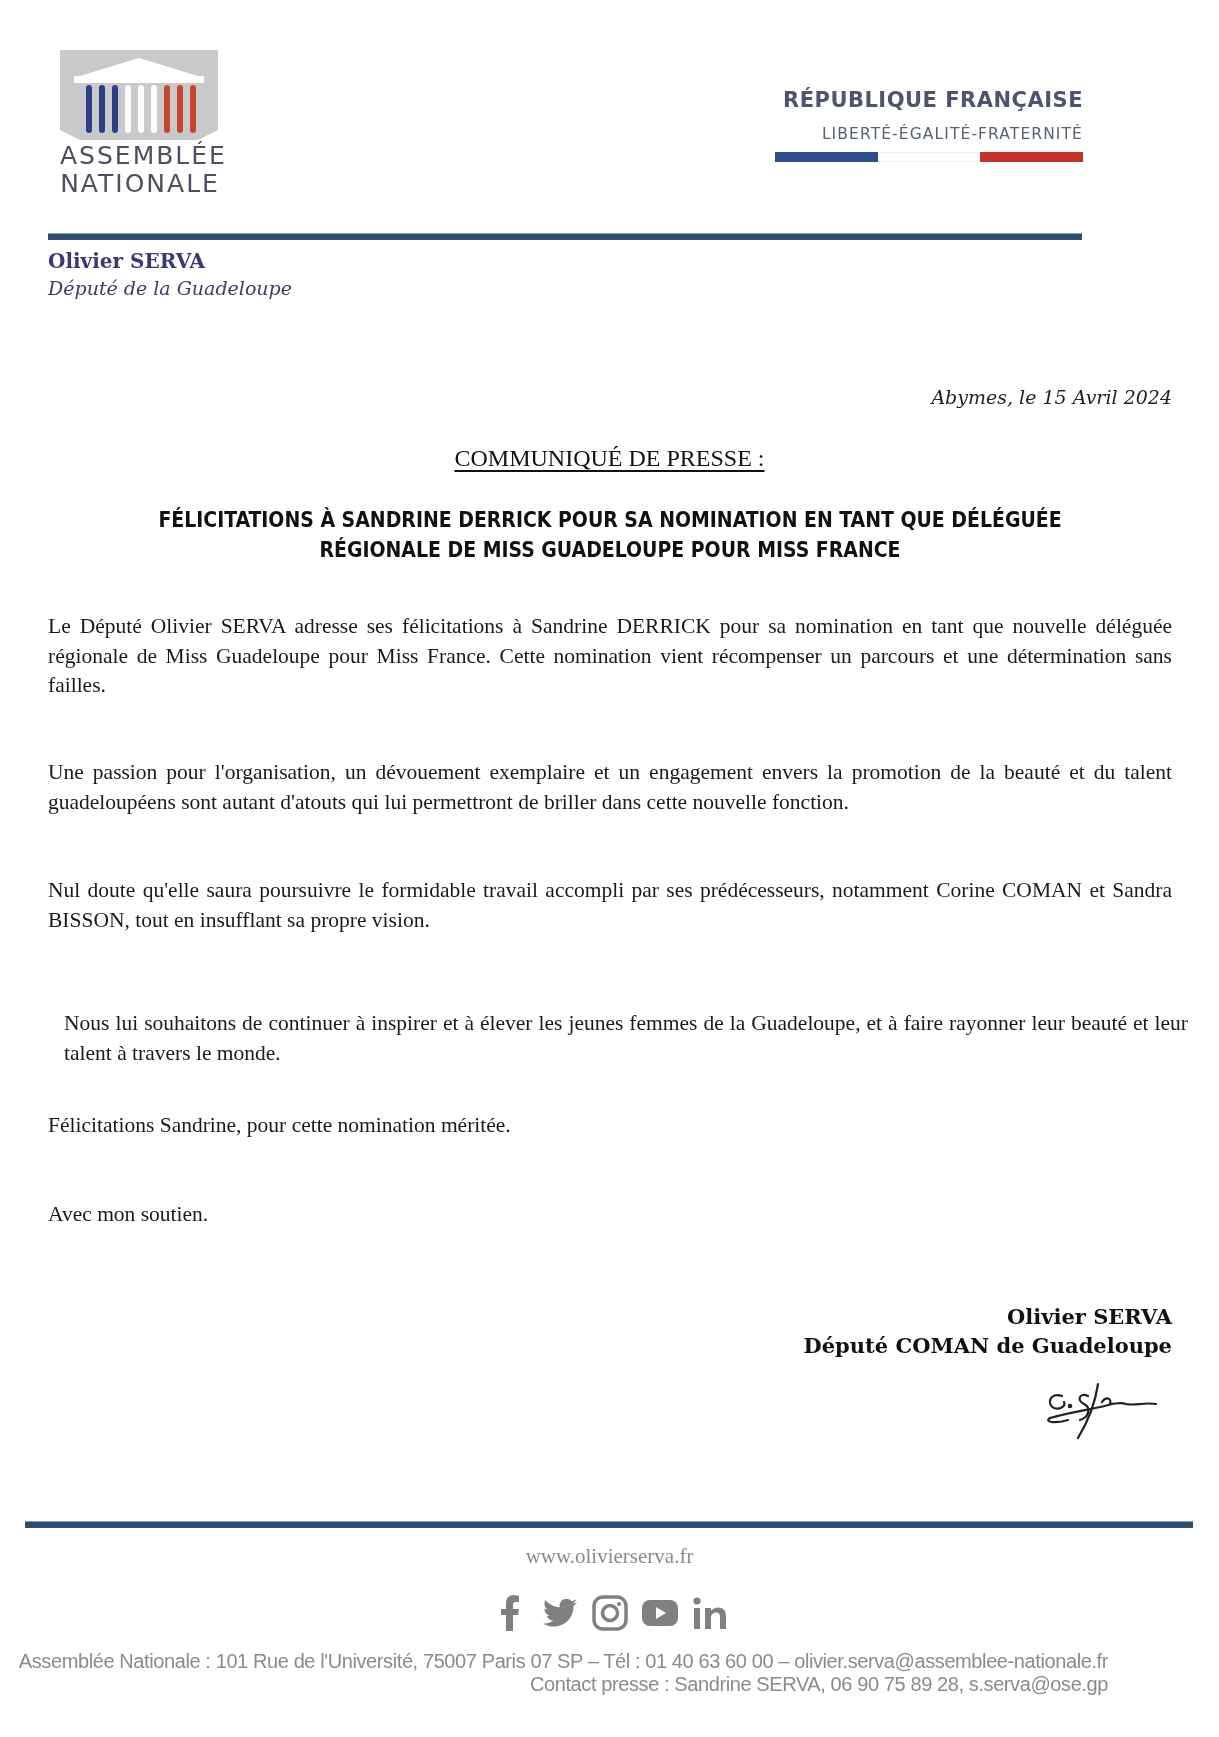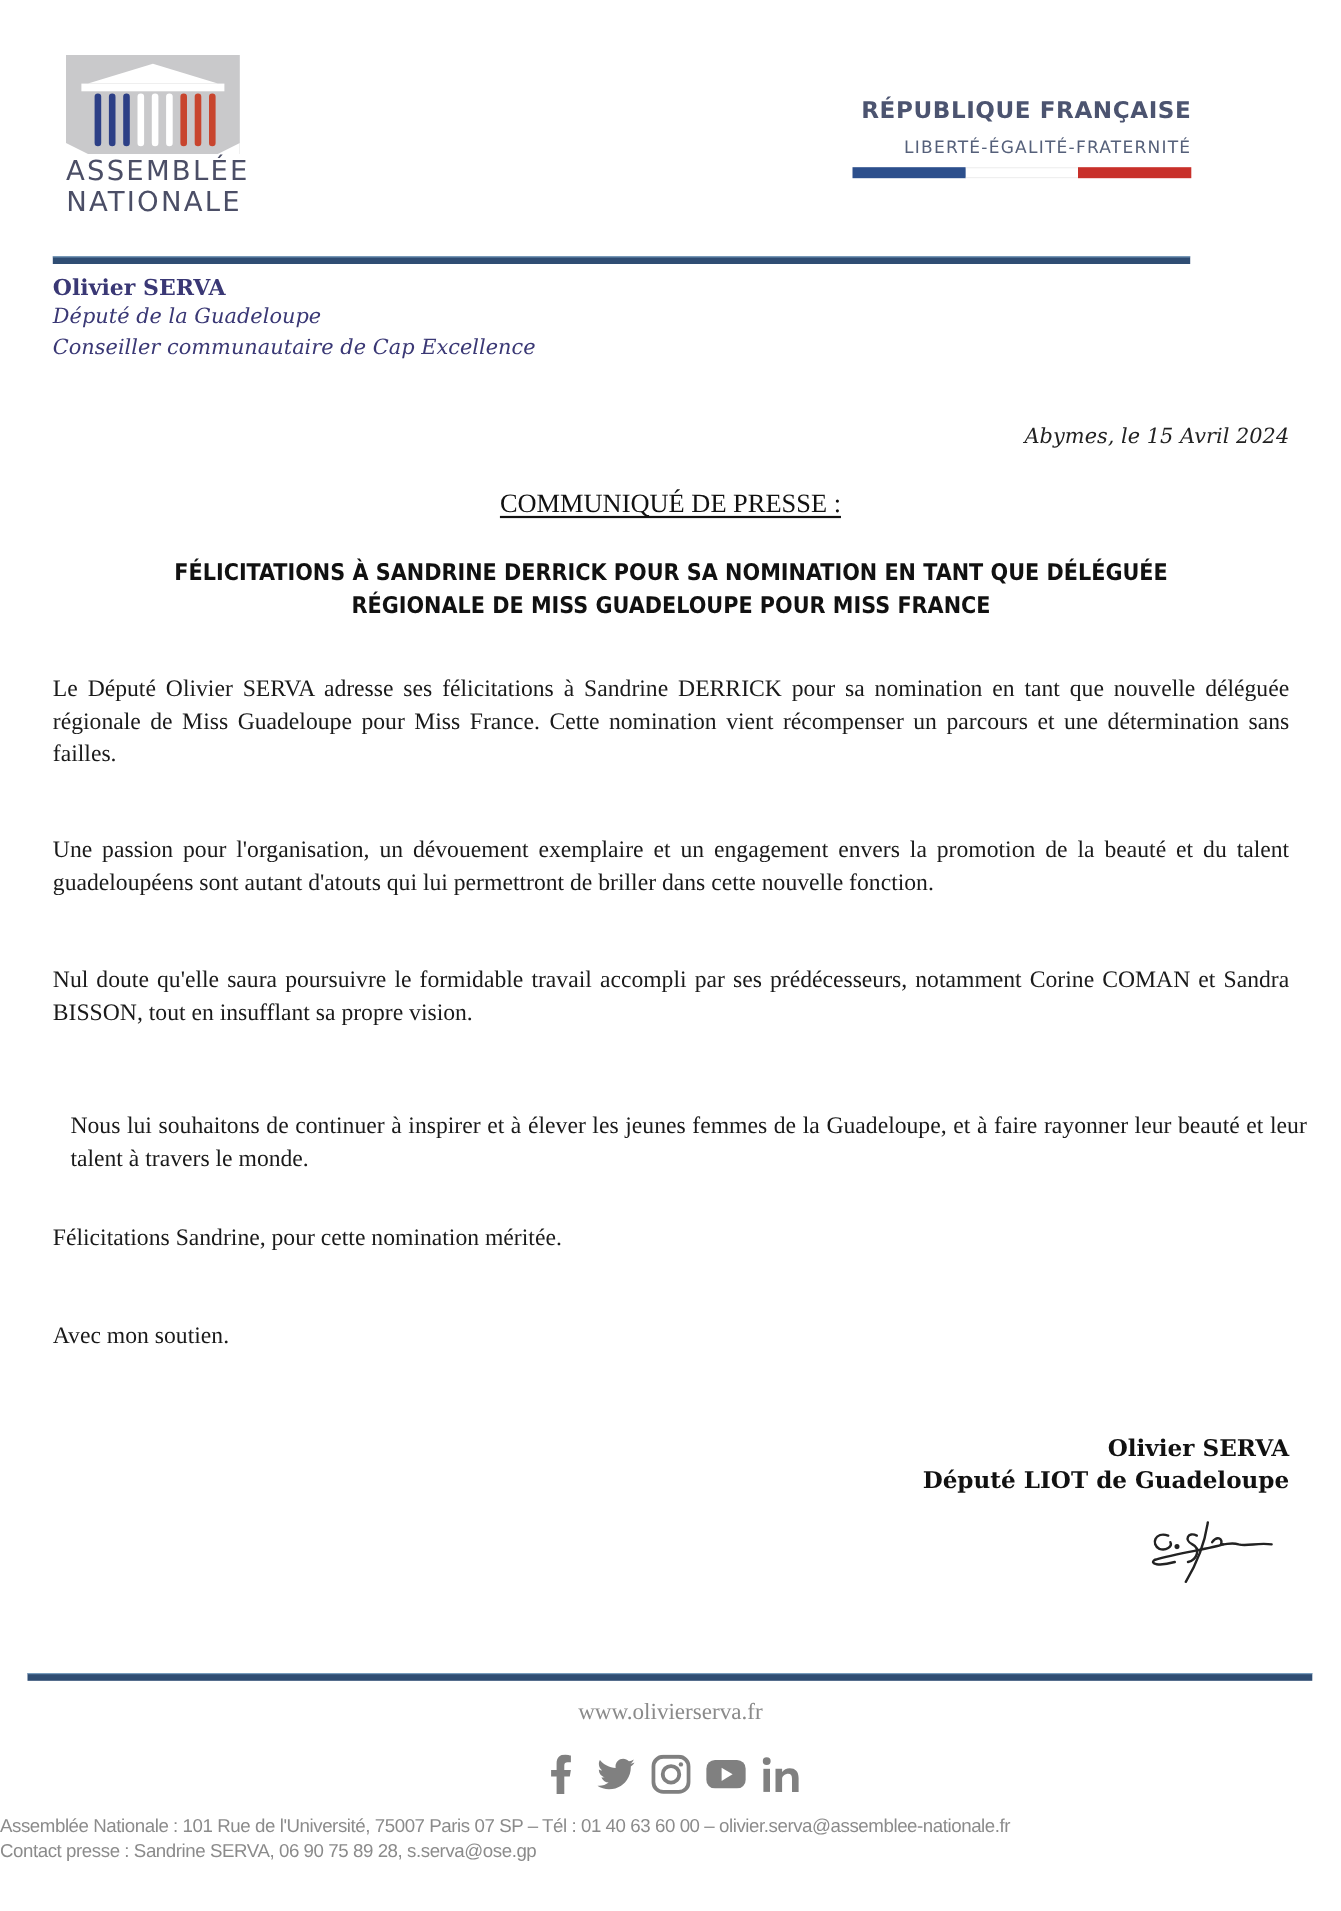--- a/index.html
+++ b/index.html
@@ -31,21 +31,21 @@
   .headline { left:60px; width:1100px; top:505px; text-align:center; font-family:"DejaVu Sans Condensed","DejaVu Sans", sans-serif; font-weight:bold; font-size:21px; line-height:30px; color:#111; font-stretch:condensed; }
 
   .para { left:48px; width:1124px; font-size:21.5px; line-height:29.5px; text-align:justify; color:#1a1a1a; }
 
   .sig-name { right:47px; top:1302px; text-align:right; font-family:"DejaVu Serif", serif; font-weight:bold; font-size:21px; line-height:29px; color:#111; }
   .signature { left:1040px; top:1378px; width:130px; height:66px; }
 
   .url { left:0; width:1219px; top:1544px; text-align:center; font-size:21px; color:#8a8a8a; }
   .socials { left:0; width:1219px; top:1594px; display:flex; justify-content:center; gap:14px; align-items:center; }
   .socials .ico { width:36px; height:38px; display:flex; align-items:center; justify-content:center; }
-  .addr { left:0; width:1108px; text-align:left; font-family:"Liberation Sans", sans-serif; font-size:17px; color:#8b8b8b; letter-spacing:-0.4px; }
+  .addr { left:0; width:1108px; text-align:right; font-family:"Liberation Sans", sans-serif; font-size:20px; color:#8b8b8b; letter-spacing:-0.4px; }
 </style>
 </head>
 <body>
 
 <div class="abs an-logo">
   <div class="an-box">
     <svg width="158" height="90" viewBox="0 0 158 90">
       <polygon points="20,26 79,8 138,26" fill="#ffffff"></polygon>
       <rect x="14" y="26" width="130" height="7" fill="#ffffff"></rect>
       <g stroke-width="6" stroke-linecap="round">
@@ -75,42 +75,41 @@
       <span style="background:#ffffff;border-top:1px solid #eee;border-bottom:1px solid #eee;"></span>
       <span style="background:#c8302a"></span>
   </div>
 </div>
 
 <div class="abs rule-top"></div>
 
 <div class="abs author">
   <div class="name">Olivier SERVA</div>
   <div class="role">Député de la Guadeloupe</div>
-  <div class="role">Conseiller communautaire de Cap Excellence</div>
 </div>
 
 <div class="abs date">Abymes, le 15 Avril 2024</div>
 
 <div class="abs press-title">COMMUNIQUÉ DE PRESSE :</div>
 
 <div class="abs headline">
   <div>FÉLICITATIONS À SANDRINE DERRICK POUR SA NOMINATION EN TANT QUE DÉLÉGUÉE</div>
   <div>RÉGIONALE DE MISS GUADELOUPE POUR MISS FRANCE</div>
 </div>
 
 <p class="abs para" style="top:612px;margin:0;">Le Député Olivier SERVA adresse ses félicitations à Sandrine DERRICK pour sa nomination en tant que nouvelle déléguée régionale de Miss Guadeloupe pour Miss France. Cette nomination vient récompenser un parcours et une détermination sans failles.</p>
 <p class="abs para" style="top:758px;margin:0;">Une passion pour l'organisation, un dévouement exemplaire et un engagement envers la promotion de la beauté et du talent guadeloupéens sont autant d'atouts qui lui permettront de briller dans cette nouvelle fonction.</p>
 <p class="abs para" style="top:876px;margin:0;">Nul doute qu'elle saura poursuivre le formidable travail accompli par ses prédécesseurs, notamment Corine COMAN et Sandra BISSON, tout en insufflant sa propre vision.</p>
 <p class="abs para" style="top:993px;margin:16px;">Nous lui souhaitons de continuer à inspirer et à élever les jeunes femmes de la Guadeloupe, et à faire rayonner leur beauté et leur talent à travers le monde.</p>
 <p class="abs para" style="top:1111px;margin:0;">Félicitations Sandrine, pour cette nomination méritée.</p>
 <p class="abs para" style="top:1200px;margin:0;">Avec mon soutien.</p>
 
 <div class="abs sig-name">
   <div>Olivier SERVA</div>
-  <div>Député LIOT de Guadeloupe</div>
+  <div>Député COMAN de Guadeloupe</div>
 </div>
 <div class="abs signature">
   <svg width="130" height="66" viewBox="0 0 130 66" fill="none" stroke="#222" stroke-width="2.2" stroke-linecap="round">
     <path d="M22 18 C10 14 6 26 14 30 C20 32 26 28 24 24"></path>
     <circle cx="30" cy="28" r="1.2" fill="#222"></circle>
     <path d="M48 18 C40 14 36 22 44 26 C52 30 48 40 40 42"></path>
     <path d="M58 6 C56 20 50 40 38 60"></path>
     <path d="M10 40 C30 34 60 30 72 26"></path>
     <path d="M10 40 C4 44 14 46 28 42"></path>
     <path d="M62 24 C66 18 72 20 70 26 C76 26 80 24 86 26 C94 28 104 24 116 26"></path>

